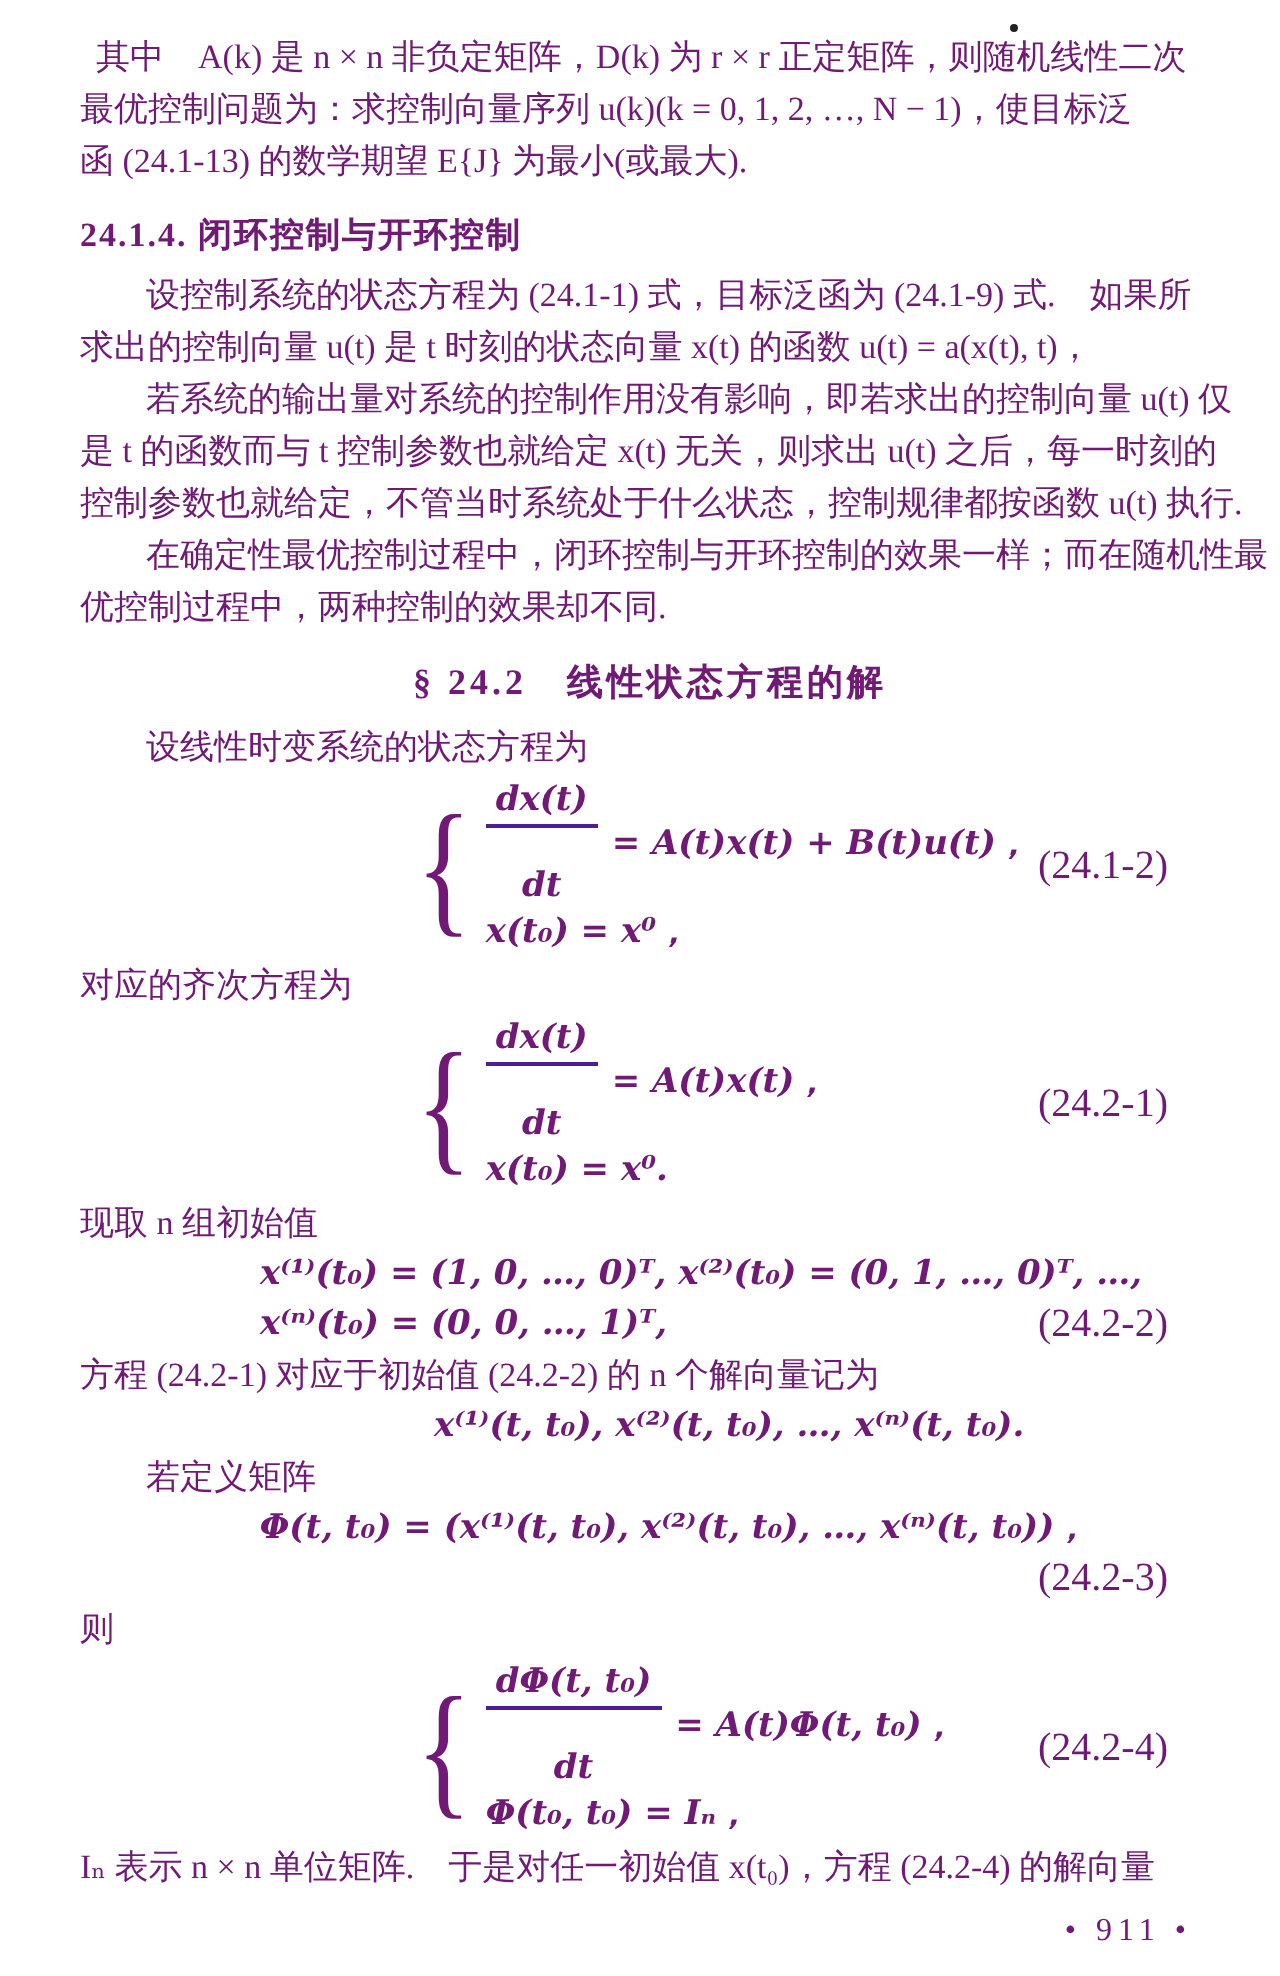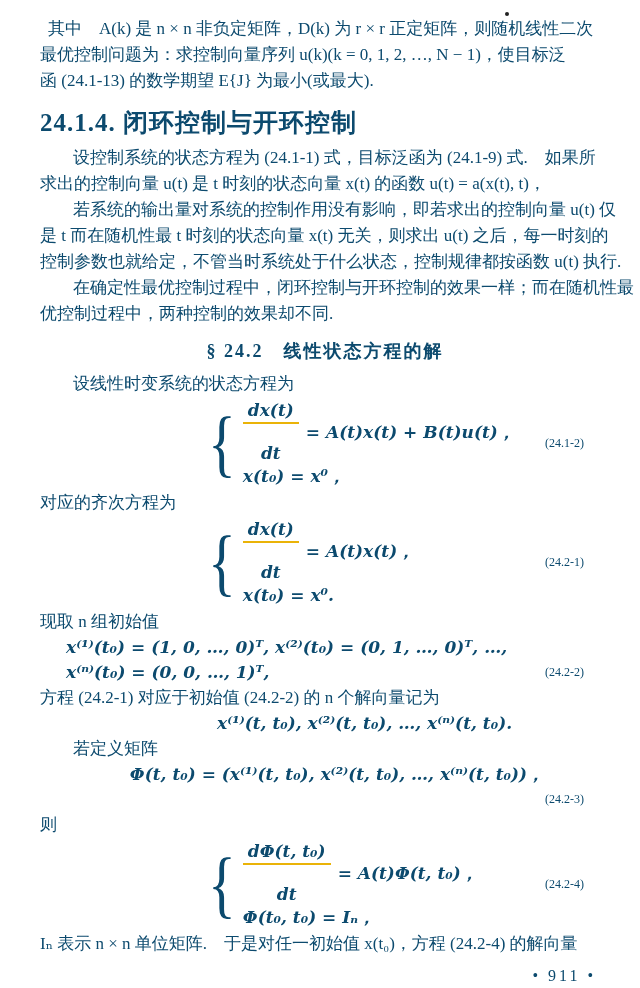--- a/index.html
+++ b/index.html
@@ -1,43 +1,43 @@
 <!DOCTYPE html>
 <html><head>
 <meta charset="utf-8">
 <style>
   html,body{margin:0;padding:0;background:#e8e8e4;}
   .page{
     position:relative;
     width:640px;height:988px;
     box-sizing:border-box;
     background:#ffffff;
-    color:#0c4a6e;
+    color:#701a75;
     font-family:"Liberation Serif","DejaVu Serif",serif;
     padding:16px 30px 0 40px;
     overflow:hidden;
   }
   .ln{margin:0;font-size:17px;line-height:26px;white-space:nowrap;}
   .ind{text-indent:33px;}
   .ind-sm{text-indent:8px;}
   .b{font-weight:bold;}
-  .h-sub{font-size:25px;font-weight:bold;margin:12px 0 6px;letter-spacing:1px;white-space:nowrap;}
+  .h-sub{font-size:17px;font-weight:bold;margin:12px 0 6px;letter-spacing:1px;white-space:nowrap;}
   .h-center{font-size:18px;font-weight:bold;text-align:center;margin:12px 0 8px;letter-spacing:2px;}
   .h-sub2{font-size:20px;font-weight:bold;margin:4px 0 6px;letter-spacing:1px;}
   .m{font-style:italic;font-weight:bold;font-family:"DejaVu Serif","Liberation Serif",serif;}
-  .eq-num{font-style:normal;font-weight:normal;margin-left:auto;font-size:12px;}
+  .eq-num{font-style:normal;font-weight:normal;margin-left:auto;font-size:20px;}
   .eq-wrap{display:flex;align-items:center;margin:2px 0 2px 168px;padding-right:26px;font-size:17px;}
   .eq-rows{display:flex;flex-direction:column;}
   .eq-row{display:flex;align-items:center;line-height:24px;min-height:24px;}
   .frac{display:inline-flex;flex-direction:column;align-items:center;margin-right:7px;}
-  .fn{display:block;border-bottom:2px solid #eab308;padding:0 5px 1px;line-height:22px;}
+  .fn{display:block;border-bottom:2px solid #4c1d95;padding:0 5px 1px;line-height:22px;}
   .fd{display:block;padding-top:18px;line-height:22px;}
   .brace{font-size:58px;line-height:1;transform:scaleY(1.28);margin-right:7px;font-style:normal;font-weight:normal;}
   .eq-line{display:flex;align-items:center;font-size:17px;line-height:25px;padding-right:26px;}
-  .ml-init{margin-left:26px;}
+  .ml-init{margin-left:90px;}
   .ml-phi{margin-left:50px;flex-direction:column;}
   .ml-vec{margin-left:177px;}
   .pagenum{margin-top:10px;text-align:right;font-size:16px;letter-spacing:3px;padding-right:14px;}
   .speck{position:absolute;top:12px;left:505px;width:4px;height:4px;background:#222;border-radius:50%;}
 </style>
 </head>
 <body>
 
 <div class="page">
   <div class="speck"></div>
@@ -45,21 +45,21 @@
   <p class="ln ind-sm">其中　A(k) 是 n × n 非负定矩阵，D(k) 为 r × r 正定矩阵，则随机线性二次</p>
   <p class="ln">最优控制问题为：求控制向量序列 u(k)(k = 0, 1, 2, …, N − 1)，使目标泛</p>
   <p class="ln">函 (24.1-13) 的数学期望 E{J} 为最小(或最大).</p>
 
   <h2 class="h-sub">24.1.4. 闭环控制与开环控制</h2>
 
   <p class="ln ind">设控制系统的状态方程为 (24.1-1) 式，目标泛函为 (24.1-9) 式.　如果所</p>
   <p class="ln">求出的控制向量 u(t) 是 t 时刻的状态向量 x(t) 的函数 u(t) = a(x(t), t)，</p>
 
   <p class="ln ind">若系统的输出量对系统的控制作用没有影响，即若求出的控制向量 u(t) 仅</p>
-  <p class="ln">是 t 而在随机性最 t 时刻的状态向量 x(t) 无关，则求出 u(t) 之后，每一时刻的</p>
+  <p class="ln">是 t 的函数而与 t 控制参数也就给定 x(t) 无关，则求出 u(t) 之后，每一时刻的</p>
   <p class="ln">控制参数也就给定，不管当时系统处于什么状态，控制规律都按函数 u(t) 执行.</p>
 
   <p class="ln ind">在确定性最优控制过程中，闭环控制与开环控制的效果一样；而在随机性最</p>
   <p class="ln">优控制过程中，两种控制的效果却不同.</p>
 
   <h1 class="h-center">§ 24.2　线性状态方程的解</h1>
 
 
   <p class="ln ind">设线性时变系统的状态方程为</p>
 

